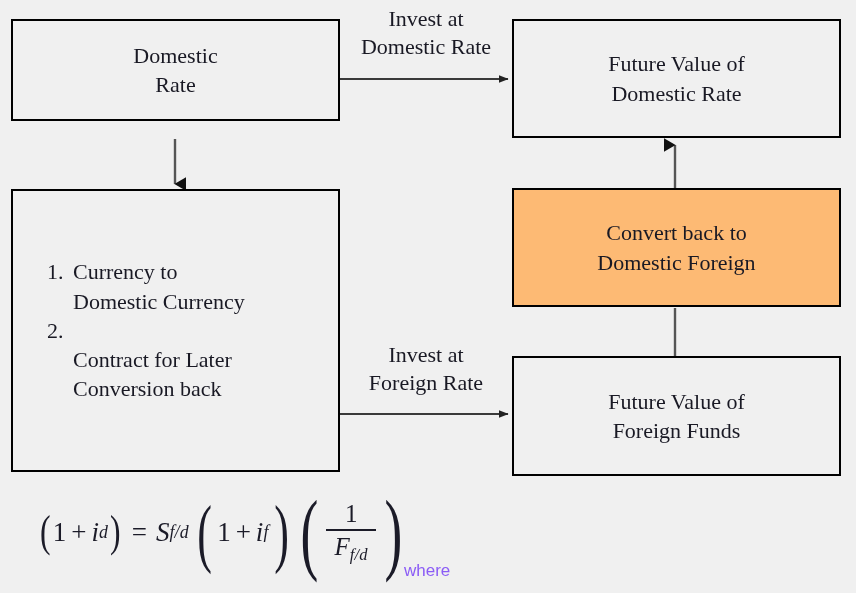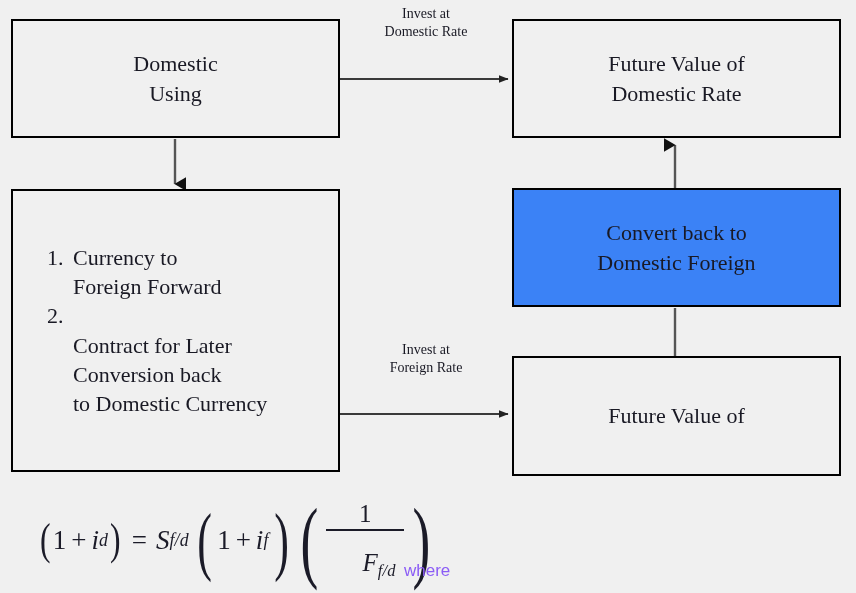--- a/index.html
+++ b/index.html
@@ -29,25 +29,25 @@
     border: 2.5px solid #000000;
     display: flex;
     align-items: center;
     justify-content: center;
     text-align: center;
     font-size: 22px;
     line-height: 1.32;
     color: #191924;
     background: transparent;
   }
-  .box.white-fill { background: #3b82f6; justify-content: center; }
+  .box.white-fill { background: #fdba74; justify-content: center; }
 
   
   #box-domestic-funds {
-    left: 11px; top: 19px; width: 329px; height: 119px;
+    left: 11px; top: 19px; width: 329px; height: 102px;
   }
   #box-steps {
     left: 11px; top: 189px; width: 329px; height: 283px;
     justify-content: flex-start;
     align-items: center;
     text-align: left;
   }
   #box-fv-domestic {
     left: 512px; top: 19px; width: 329px; height: 119px;
   }
@@ -70,21 +70,21 @@
   .step-num {
     width: 26px;
     flex: 0 0 26px;
   }
   .step-text { flex: 1 1 auto; }
 
   
   .edge-label {
     position: absolute;
     text-align: center;
-    font-size: 14px;
+    font-size: 22px;
     line-height: 1.28;
     color: #191924;
     white-space: pre-line;
   }
   #label-invest-domestic {
     left: 346px; top: 5px; width: 160px;
   }
   #label-invest-foreign {
     left: 346px; top: 341px; width: 160px;
   }
@@ -140,21 +140,21 @@
     vertical-align: middle;
     margin: 0 2px;
     font-size: 25px;
   }
   .frac .num { padding: 0 8px 1px 8px; }
   .frac .bar {
     width: 100%;
     height: 1.6px;
     background: #1b1b28;
   }
-  .frac .den { padding: 18px 8px 0 8px; margin-left: 28px; }
+  .frac .den { padding: 2px 8px 0 8px; }
   #where-text {
     position: absolute;
     left: 364px;
     top: 561px;
     font-family: "Liberation Sans", "DejaVu Sans", sans-serif;
     font-size: 17px;
     color: #8b5cf6;
     margin-left: 40px;
   }
 </style>
@@ -183,59 +183,53 @@
     <line x1="340" y1="414" x2="508" y2="414" stroke="#3a3a3a" stroke-width="2" marker-end="url(#arrowR)"></line>
 
     <line x1="675" y1="356" x2="675" y2="308" stroke="#555555" stroke-width="2.4"></line>
 
     <line x1="675" y1="188" x2="675" y2="145" stroke="#555555" stroke-width="2.4" marker-end="url(#arrowU)"></line>
   </svg>
 
   <div class="box" id="box-domestic-funds">
     <div>
       <div>Domestic</div>
-      <div>Using</div>
+      <div>Rate</div>
     </div>
   </div>
 
   <div class="box" id="box-steps">
     <div class="steps-list">
 
       <div class="step-row">
         <span class="step-num">1.</span>
         <span class="step-text">
           <span>Currency to</span>
         </span>
       </div>
       <div class="step-row">
         <span class="step-num"></span>
         <span class="step-text">
-          <span>Foreign Forward</span>
+          <span>Domestic Currency</span>
         </span>
       </div>
 
       <div class="step-row">
         <span class="step-num">2.</span>
       </div>
       <div class="step-row">
         <span class="step-num"></span>
         <span class="step-text">
           <span>Contract for Later</span>
         </span>
       </div>
       <div class="step-row">
         <span class="step-num"></span>
         <span class="step-text">
           <span>Conversion back</span>
-        </span>
-      </div>
-      <div class="step-row">
-        <span class="step-num"></span>
-        <span class="step-text">
-          <span>to Domestic Currency</span>
         </span>
       </div>
 
     </div>
   </div>
 
   <div class="box" id="box-fv-domestic">
     <div>
       <div>Future Value of</div>
       <div>Domestic Rate</div>
@@ -245,20 +239,21 @@
   <div class="box white-fill" id="box-convert-back">
     <div>
       <div>Convert back to</div>
       <div>Domestic Foreign</div>
     </div>
   </div>
 
   <div class="box" id="box-fv-foreign">
     <div>
       <div>Future Value of</div>
+      <div>Foreign Funds</div>
     </div>
   </div>
 
   <div class="edge-label" id="label-invest-domestic">Invest at
 Domestic Rate</div>
 
   <div class="edge-label" id="label-invest-foreign">Invest at
 Foreign Rate</div>
 
   <div id="formula">

